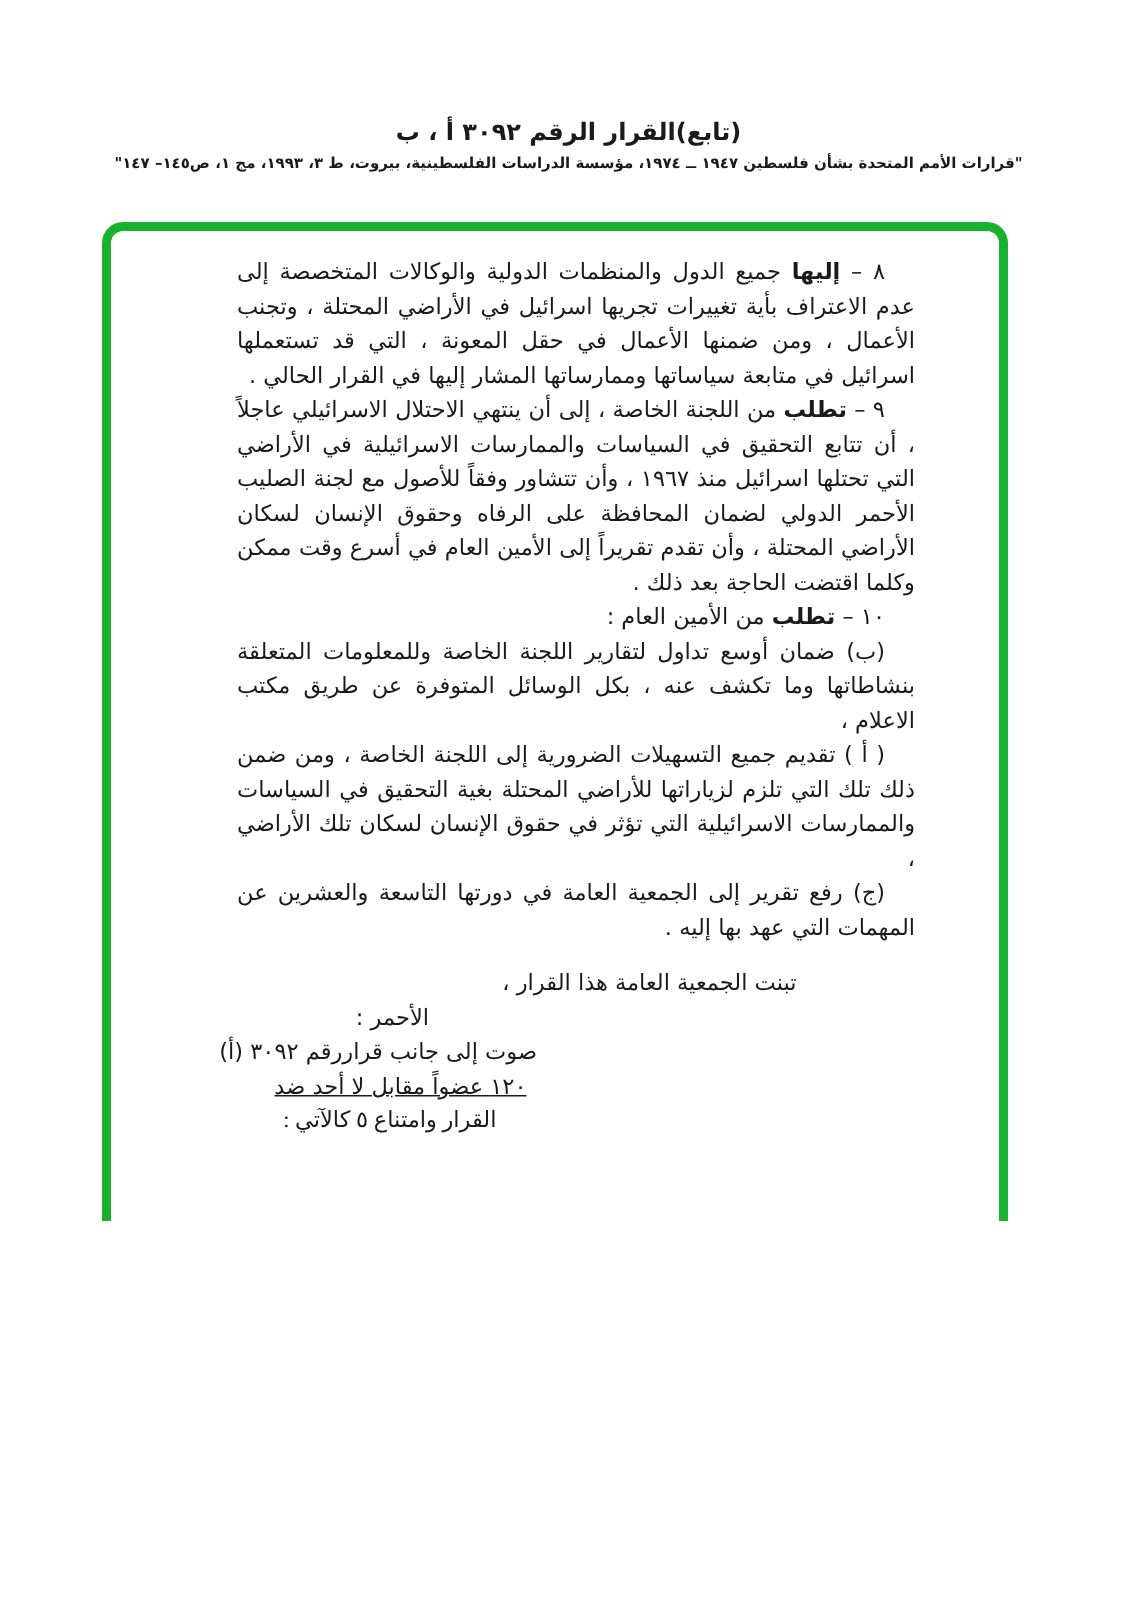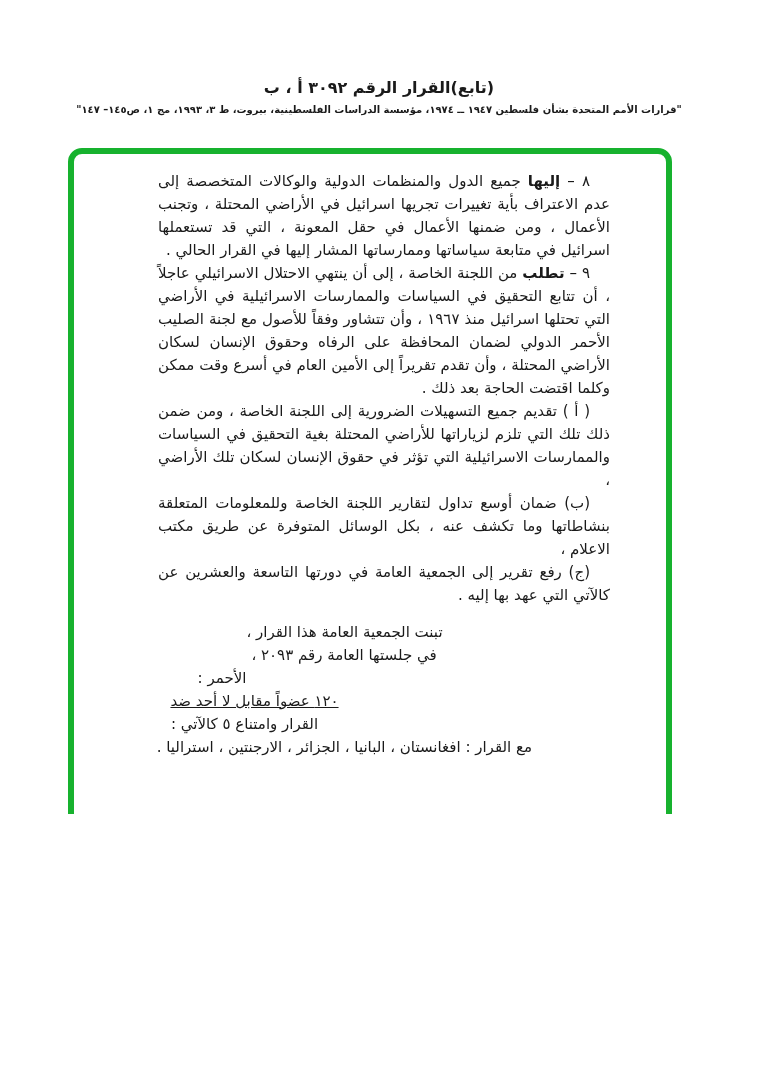--- a/index.html
+++ b/index.html
@@ -64,29 +64,29 @@
     margin: 0;
     text-indent: 20px;
   }
   .clause .lead {
     font-weight: bold;
   }
   .adoption {
     margin-top: 14px;
   }
   .adoption-line {
-    text-align: center;
+    text-align: right;
     white-space: nowrap;
   }
   .al-0 { margin-left: 0;   margin-right: 79px;  }
   .al-1 { margin-left: 0;   margin-right: 80px;  }
   .al-2 { margin-left: 0;   margin-right: 324px; }
   .al-3 { margin-left: 0;   margin-right: 252px; }
   .al-4 { margin-left: 0;   margin-right: 259px; text-decoration: underline; }
-  .al-5 { margin-left: 0;   margin-right: 279px; }
+  .al-5 { margin-left: 0;   margin-right: 279px; font-family: Liberation Serif, serif; }
   .al-6 { margin-left: 0;   margin-right: 78px;  }
   .page-number {
     position: absolute;
     top: 1012px;
     left: 0;
     right: 0;
     text-align: center;
     font-size: 13px;
     font-weight: bold;
   }
@@ -101,34 +101,34 @@
   <div class="doc-citation">"قرارات الأمم المتحدة بشأن فلسطين ١٩٤٧ ــ ١٩٧٤، مؤسسة الدراسات الفلسطينية، بيروت، ط ٣، ١٩٩٣، مج ١، ص١٤٥– ١٤٧"</div>
 
   <div class="frame" style="border-color: rgb(23, 178, 46);"></div>
 
   <div class="content">
 
     <p class="clause"><span>٨ –</span> <span class="lead">إليها</span> <span>جميع الدول والمنظمات الدولية والوكالات المتخصصة إلى عدم الاعتراف بأية تغييرات تجريها اسرائيل في الأراضي المحتلة ، وتجنب الأعمال ، ومن ضمنها الأعمال في حقل المعونة ، التي قد تستعملها اسرائيل في متابعة سياساتها وممارساتها المشار إليها في القرار الحالي .</span></p>
 
     <p class="clause"><span>٩ –</span> <span class="lead">تطلب</span> <span>من اللجنة الخاصة ، إلى أن ينتهي الاحتلال الاسرائيلي عاجلاً ، أن تتابع التحقيق في السياسات والممارسات الاسرائيلية في الأراضي التي تحتلها اسرائيل منذ ١٩٦٧ ، وأن تتشاور وفقاً للأصول مع لجنة الصليب الأحمر الدولي لضمان المحافظة على الرفاه وحقوق الإنسان لسكان الأراضي المحتلة ، وأن تقدم تقريراً إلى الأمين العام في أسرع وقت ممكن وكلما اقتضت الحاجة بعد ذلك .</span></p>
 
+    <p class="clause"><span>١٠ –</span> <span class="lead">تطلب</span> <span>من الأمين العام :</span></p>
+
+    <p class="clause"><span>(ب)</span> <span>ضمان أوسع تداول لتقارير اللجنة الخاصة وللمعلومات المتعلقة بنشاطاتها وما تكشف عنه ، بكل الوسائل المتوفرة عن طريق مكتب الاعلام ،</span></p>
 
     <p class="clause"><span>( أ )</span> <span>تقديم جميع التسهيلات الضرورية إلى اللجنة الخاصة ، ومن ضمن ذلك تلك التي تلزم لزياراتها للأراضي المحتلة بغية التحقيق في السياسات والممارسات الاسرائيلية التي تؤثر في حقوق الإنسان لسكان تلك الأراضي ،</span></p>
 
-    <p class="clause"><span>(ب)</span> <span>ضمان أوسع تداول لتقارير اللجنة الخاصة وللمعلومات المتعلقة بنشاطاتها وما تكشف عنه ، بكل الوسائل المتوفرة عن طريق مكتب الاعلام ،</span></p>
-
-    <p class="clause"><span>(ج)</span> <span>رفع تقرير إلى الجمعية العامة في دورتها التاسعة والعشرين عن كالآتي التي عهد بها إليه .</span></p>
+    <p class="clause"><span>(ج)</span> <span>رفع تقرير إلى الجمعية العامة في دورتها التاسعة والعشرين عن المهمات التي عهد بها إليه .</span></p>
 
 
     <div class="adoption">
       <div class="adoption-line al-0">تبنت الجمعية العامة هذا القرار ،</div>
-      <div class="adoption-line al-1">في جلستها العامة رقم ٢٠٩٣ ،</div>
       <div class="adoption-line al-2">الأحمر :</div>
+      <div class="adoption-line al-3">صوت إلى جانب قراررقم ٣٠٩٢ (أ)</div>
       <div class="adoption-line al-4">١٢٠ عضواً مقابل لا أحد ضد</div>
       <div class="adoption-line al-5">القرار وامتناع ٥ كالآتي :</div>
-      <div class="adoption-line al-6">مع القرار :   افغانستان ، البانيا ، الجزائر ، الارجنتين ، استراليا .</div>
     </div>
 
   </div>
 
   <div class="page-number">٤</div>
 
 </div>
 
 </body></html>

